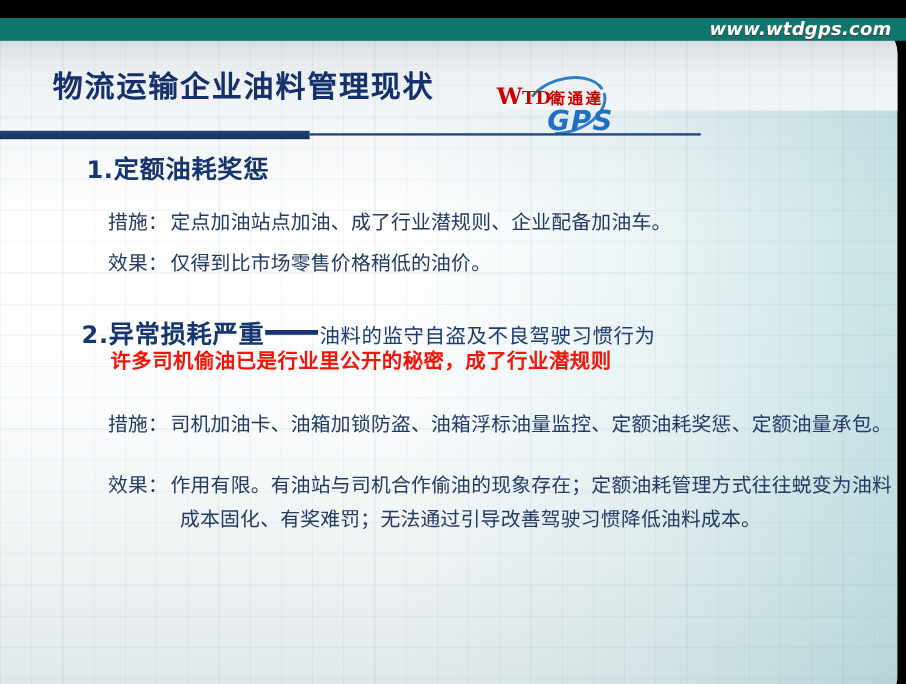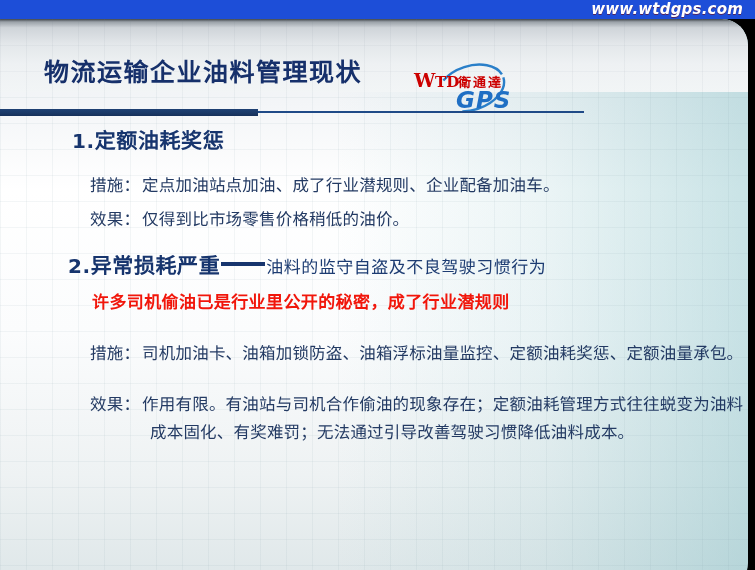--- a/index.html
+++ b/index.html
@@ -21,24 +21,24 @@
     width: 755px;
     height: 570px;
     background: #000000;
     overflow: hidden;
   }
 
   
   .top-band {
     position: absolute;
     left: 0;
-    top: 0;
+    top: 15px;
     width: 755px;
     height: 19px;
-    background: #1d4ed8;
+    background: #0f766e;
     z-index: 40;
   }
   .site-url {
     position: absolute;
     right: 12px;
     top: 1px;
     color: #ffffff;
     font-family: "DejaVu Sans", "Liberation Sans", sans-serif;
     font-style: italic;
     font-weight: bold;
@@ -206,21 +206,21 @@
     font-size: 17px;
     color: #f1160b;
     line-height: 26px;
     letter-spacing: 0.4px;
     white-space: nowrap;
   }
 
   .row-1      { position: absolute; left: 72px;  top: 10px;  }
   .row-1m     { position: absolute; left: 90px;  top: 56px;  }
   .row-1e     { position: absolute; left: 90px;  top: 90px;  }
-  .row-2      { position: absolute; left: 68px;  top: 135px; }
+  .row-2      { position: absolute; left: 68px;  top: 148px; }
   .row-2red   { position: absolute; left: 92px;  top: 175px; }
   .row-2m     { position: absolute; left: 90px;  top: 224px; width: 600px; }
   .row-2e     { position: absolute; left: 90px;  top: 275px; width: 600px; }
 
   .hang {
     padding-left: 60px;
     text-indent: -60px;
   }
 </style>
 </head>

